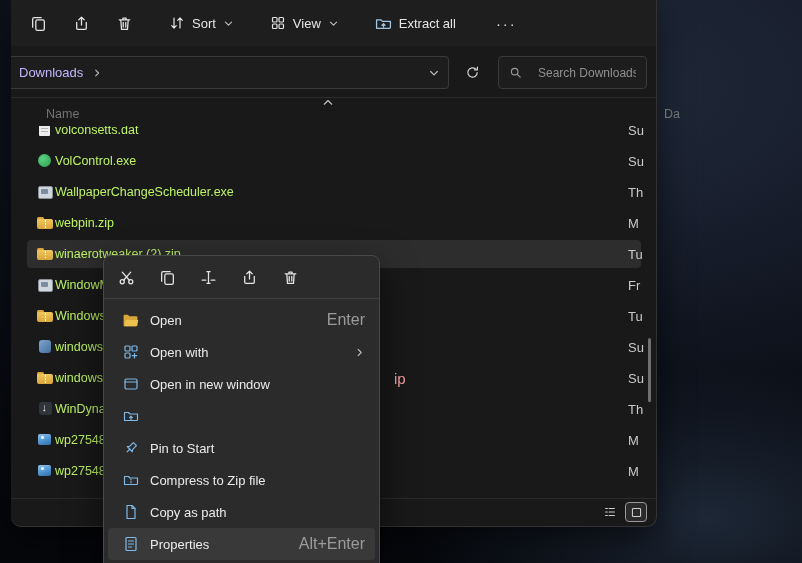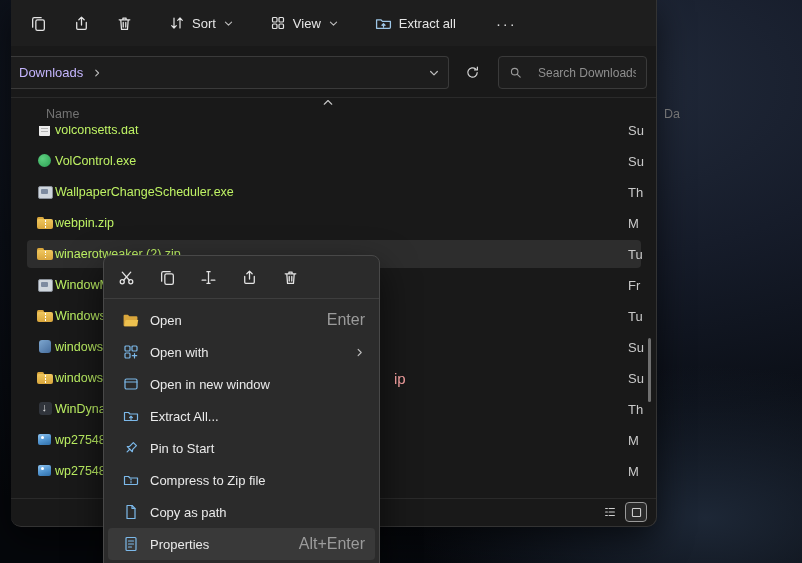--- a/index.html
+++ b/index.html
@@ -406,21 +406,20 @@
       <span class="mi-label">Open in new window</span>
     </div>
 
     <div class="mi">
       <span class="mi-icon">
         <svg class="ic" width="16" height="16" viewBox="0 0 16 16" fill="none" stroke="#7cb9ea" stroke-width="1.2" stroke-linecap="round" stroke-linejoin="round">
           <path d="M1.5 12.5v-8h4L7 6h7.5v5.5a1 1 0 0 1-1 1z"></path>
             <path d="M8 11.5V8.2M8 8.2l-1.4 1.4M8 8.2l1.4 1.4"></path>
         </svg>
       </span>
-      <span class="mi-label">Extract All...</span>
     </div>
 
     <div class="mi">
       <span class="mi-icon">
         <svg class="ic" width="16" height="16" viewBox="0 0 16 16" fill="none" stroke="#7cb9ea" stroke-width="1.2" stroke-linecap="round" stroke-linejoin="round">
           <g transform="rotate(45 8 8)">
               <path d="M5.8 2.5h4.4v5.3l1.4 1.9H4.4l1.4-1.9z"></path>
               <path d="M8 9.7v3.8"></path>
             </g>
         </svg>

